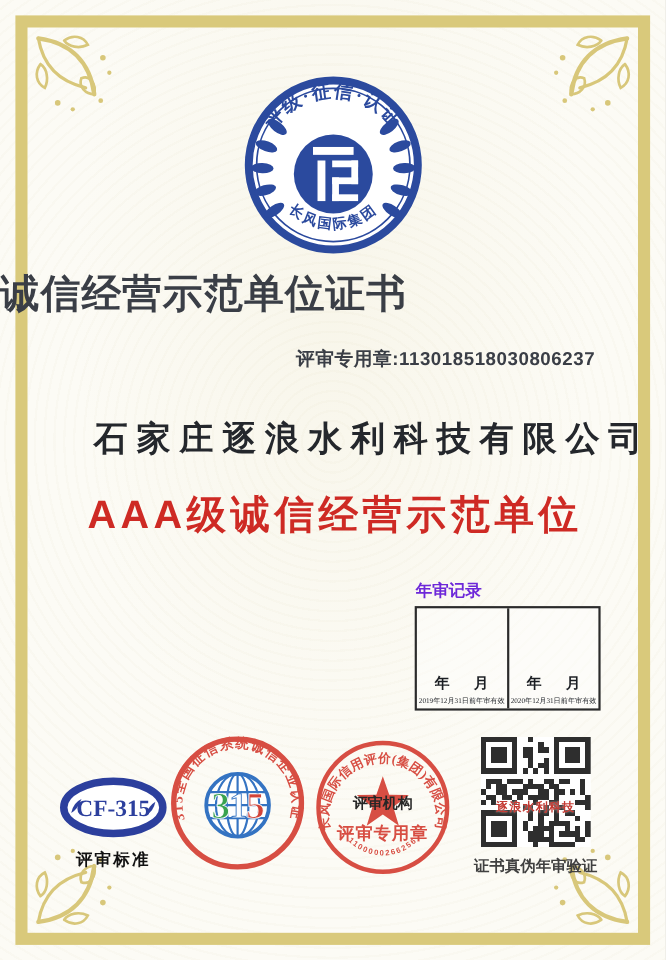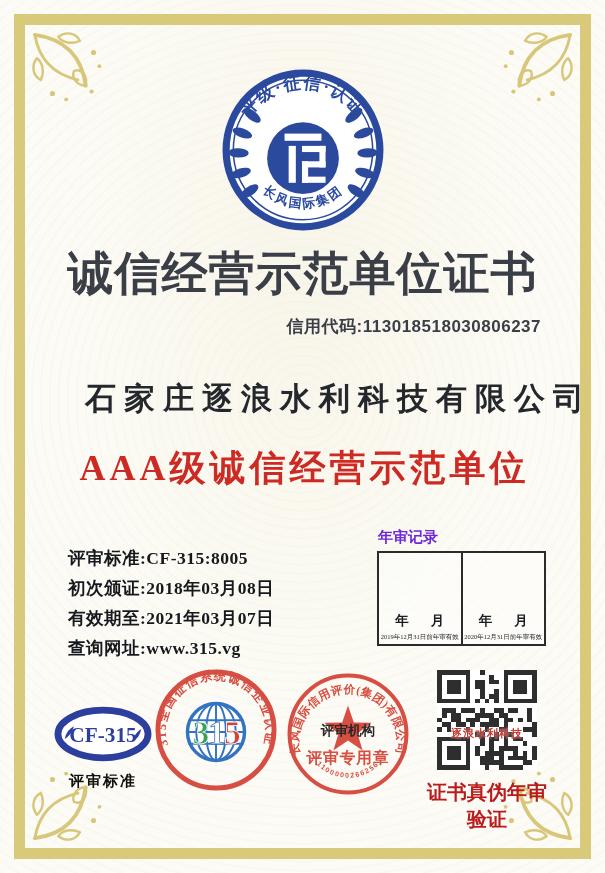--- a/index.html
+++ b/index.html
@@ -18,34 +18,34 @@
   .frame{position:absolute;inset:14px;border:11px solid #d9c97b;pointer-events:none;}
   .corner{position:absolute;width:88px;height:88px;pointer-events:none;}
   .corner.tl{top:29px;left:29px;}
   .corner.tr{top:29px;right:29px;transform:scaleX(-1);}
   .corner.br{bottom:29px;right:29px;transform:scale(-1,-1);}
   .corner.bl{bottom:29px;left:29px;transform:scaleY(-1);}
 
   .badge{position:absolute;top:68px;left:50%;transform:translateX(-50%);width:164px;height:164px;}
 
   .title{
-    position:absolute;top:243px;left:0;width:100%;text-align:center;
-    font-size:46px;font-weight:800;letter-spacing:1px;color:#3a3e46;
+    position:absolute;top:243px;left:0;width:100%;
+    font-size:36px;font-weight:800;letter-spacing:1px;color:#3a3e46;
   }
   .credit{
     position:absolute;top:315px;right:64px;
     font-size:17px;font-weight:700;color:#3a3e46;letter-spacing:.5px;
   }
   .company{
     position:absolute;top:378px;left:0;width:100%;text-align:center;
     font-size:31px;font-weight:800;letter-spacing:8px;text-indent:8px;color:#24272c;padding-left:32px;
   }
   .award{
     position:absolute;top:444px;left:0;width:100%;text-align:center;
-    font-family:Liberation Serif, serif;font-size:36px;font-weight:700;
+    font-family:Liberation Sans, sans-serif;font-size:36px;font-weight:700;
     letter-spacing:4px;text-indent:4px;color:#ce2a24;
   }
   .details{
     position:absolute;left:68px;top:543px;
     font-family:"Liberation Serif",serif;font-weight:700;font-size:17.5px;color:#15181d;
   }
   .details .line{line-height:30px;letter-spacing:.5px;}
 
   .review-label{
     position:absolute;left:378px;top:528px;
@@ -67,21 +67,21 @@
       font-family:"Liberation Serif",serif;font-weight:700;font-size:15px;letter-spacing:2px;color:#111;}
   .globe-stamp{position:absolute;left:155px;top:669px;width:122px;height:122px;opacity:.95;}
   .review-stamp{position:absolute;left:286px;top:672px;width:124px;height:124px;opacity:.95;}
 
   .qr-wrap{position:absolute;left:437px;top:670px;width:100px;height:100px;background:#fff;}
   .qr-wrap svg{width:100%;height:100%;display:block;}
   .qr-overlay{position:absolute;top:40px;left:4px;width:92px;text-align:center;
       font-family:"Liberation Serif",serif;font-weight:700;font-size:11px;color:#c43a33;
       text-shadow:0 0 2px rgba(255,255,255,.7);letter-spacing:1px;margin-top:16px;}
   .qr-caption{position:absolute;left:427px;top:779px;width:120px;text-align:center;
-      font-family:"Liberation Serif",serif;font-weight:700;font-size:20px;color:#b91c1c;}
+      font-family:"Liberation Serif",serif;font-weight:700;font-size:14px;color:#404040;}
 </style>
 </head>
 <body>
 
 <div class="certificate">
 
   <svg width="0" height="0" style="position:absolute">
     <defs>
       <g id="flourish">
         <g fill="none" stroke="#d8c77a" stroke-linecap="round">
@@ -149,30 +149,24 @@
         <rect x="79" y="106" width="23" height="6"></rect>
       </g>
     </g>
     <path id="badge-bottom-arc" d="M 28,104 A 58 58 0 0 0 132,104" fill="none"></path>
     <text font-size="12.5" font-weight="bold" fill="#2b4a9e" letter-spacing="2" font-family="Liberation Serif,serif">
       <textPath href="#badge-bottom-arc" startOffset="50%" text-anchor="middle">长风国际集团</textPath>
     </text>
   </svg>
 
   <div class="title">诚信经营示范单位证书</div>
-  <div class="credit">信用代码:113018518030806237</div>
+  <div class="credit">评审专用章:113018518030806237</div>
   <div class="company">石家庄逐浪水利科技有限公司</div>
   <div class="award">AAA级诚信经营示范单位</div>
 
-  <div class="details">
-    <div class="line">评审标准:CF-315:8005</div>
-    <div class="line">初次颁证:2018年03月08日</div>
-    <div class="line">有效期至:2021年03月07日</div>
-    <div class="line">查询网址:www.315.vg</div>
-  </div>
 
   <div class="review-label">年审记录</div>
   <div class="review-box">
     <div class="review-cell">
       <div class="ym">
         <span>年</span>
         <span>月</span>
       </div>
       <div class="cell-note">2019年12月31日前年审有效</div>
     </div>

